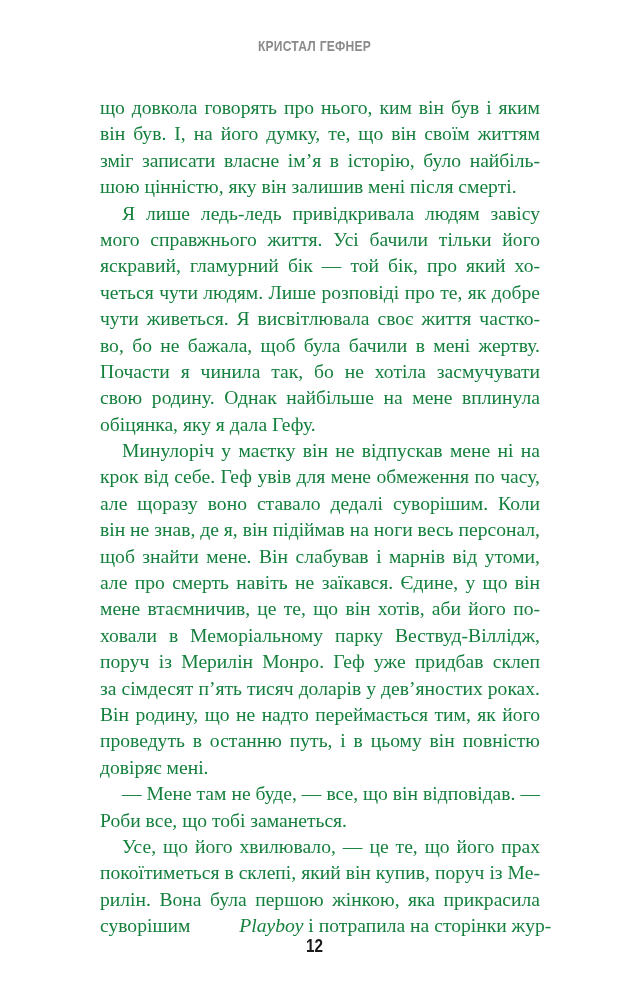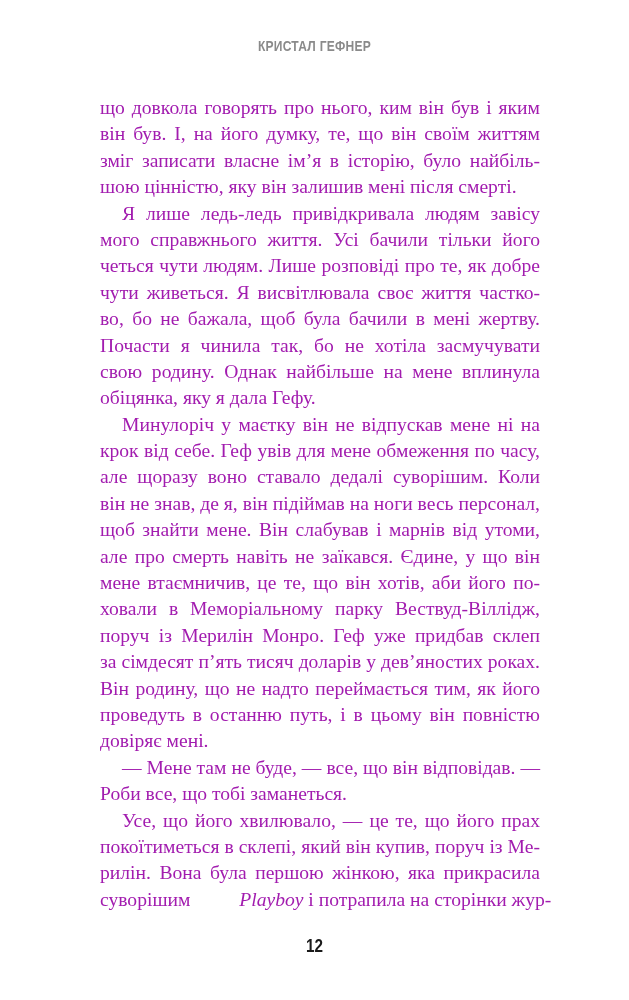--- a/index.html
+++ b/index.html
@@ -6,21 +6,21 @@
   body { width: 629px; height: 1000px; position: relative; overflow: hidden; }
   .page { position: absolute; left: 0; top: 0; width: 629px; height: 890px; background: #fff; }
   .running-head {
     position: absolute; left: 0; width: 629px; top: 38px; text-align: center;
     font-family: "Liberation Sans", sans-serif; font-weight: bold; font-size: 14px;
     color: #8a8a8a; letter-spacing: 0.3px; transform: scaleX(0.86);
   }
   .body-text {
     position: absolute; left: 100px; top: 95px; width: 440px;
     font-family: "Liberation Serif", serif; font-size: 19.6px; line-height: 26.4px;
-    color: #a21caf;
+    color: #15803d;
   }
   .line { display: block; white-space: nowrap; text-align: justify; text-align-last: justify; height: 26.4px; }
   .line.last { text-align-last: left; }
   .line.indent { padding-left: 22px; }
   .line em { font-style: italic; margin-left: 44px; }
   .folio {
     position: absolute; left: 0; width: 629px; top: 936px; text-align: center;
     font-family: "Liberation Sans", sans-serif; font-weight: bold; font-size: 18px;
     color: #1a1a1a; transform: scaleX(0.85);
   }
@@ -30,20 +30,21 @@
 
 <div class="page">
   <div class="running-head">КРИСТАЛ ГЕФНЕР</div>
   <div class="body-text" id="body-text">
       <span class="line">що довкола говорять про нього, ким він був і яким</span>
       <span class="line">він був. І, на його думку, те, що він своїм життям</span>
       <span class="line">зміг записати власне ім’я в історію, було найбіль-</span>
       <span class="line last">шою цінністю, яку він залишив мені після смерті.</span>
       <span class="line indent">Я лише ледь-ледь привідкривала людям завісу</span>
       <span class="line">мого справжнього життя. Усі бачили тільки його</span>
+      <span class="line">яскравий, гламурний бік — той бік, про який хо-</span>
       <span class="line">четься чути людям. Лише розповіді про те, як добре</span>
       <span class="line">чути живеться. Я висвітлювала своє життя частко-</span>
       <span class="line">во, бо не бажала, щоб була бачили в мені жертву.</span>
       <span class="line">Почасти я чинила так, бо не хотіла засмучувати</span>
       <span class="line">свою родину. Однак найбільше на мене вплинула</span>
       <span class="line last">обіцянка, яку я дала Гефу.</span>
       <span class="line indent">Минулоріч у маєтку він не відпускав мене ні на</span>
       <span class="line">крок від себе. Геф увів для мене обмеження по часу,</span>
       <span class="line">але щоразу воно ставало дедалі суворішим. Коли</span>
       <span class="line">він не знав, де я, він підіймав на ноги весь персонал,</span>

